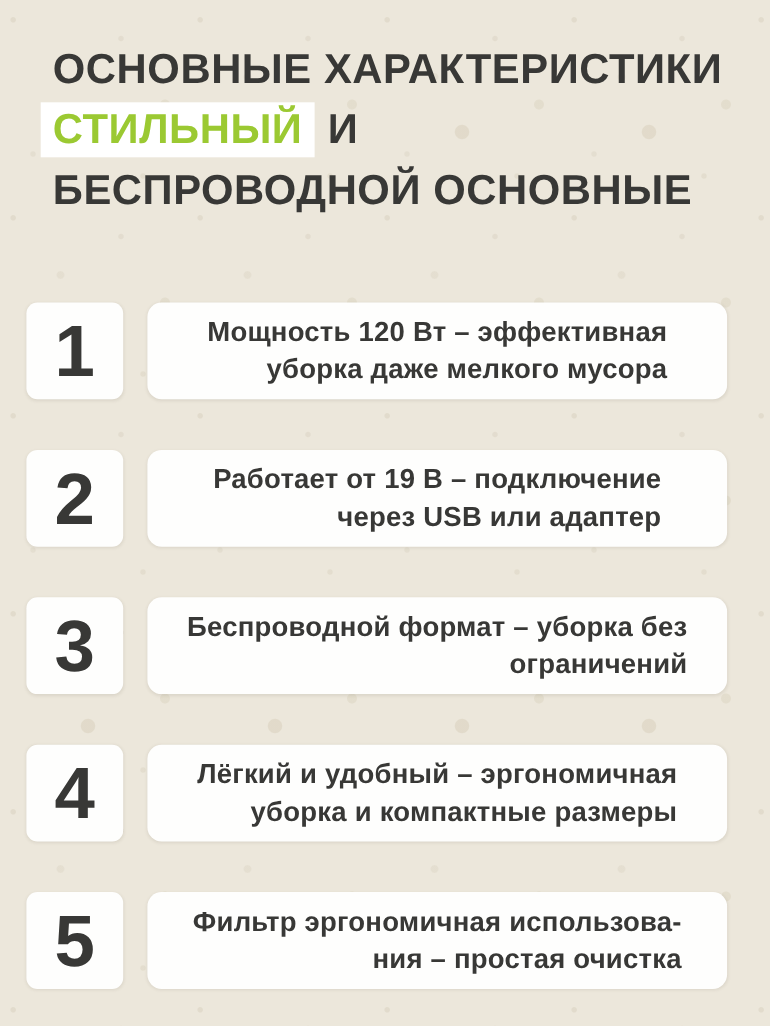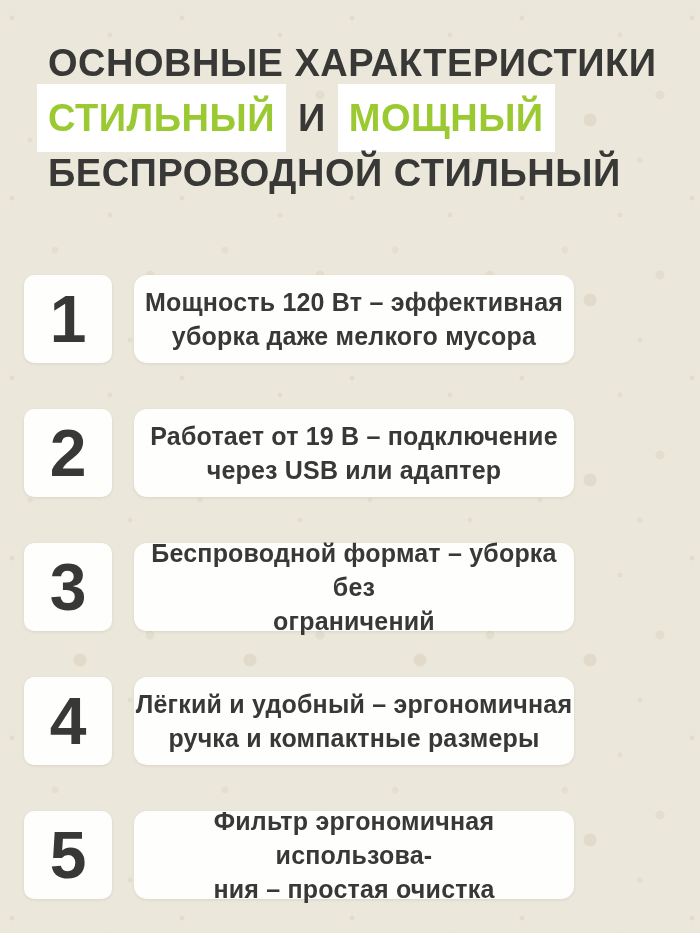--- a/index.html
+++ b/index.html
@@ -34,21 +34,21 @@
     font-size:38px;line-height:55px;
     letter-spacing:.5px;
     white-space:nowrap;
   }
   .t-line2{
     display:flex;align-items:center;
     height:50px;margin:2px 0 3px -11px;
   }
   .hl{
     display:inline-flex;align-items:center;
-    height:68px;padding:0 11px;
+    height:50px;padding:0 11px;
     background:#ffffff;
     color:#9bc932;
     font-size:38px;font-weight:bold;letter-spacing:.5px;
   }
   .connector{
     font-size:38px;font-weight:bold;color:#383836;
     padding:0 12px;letter-spacing:.5px;
   }
   
   .features{
@@ -64,47 +64,46 @@
     background:#fefefd;
     border-radius:10px;
     display:flex;align-items:center;justify-content:center;
     box-shadow:0 1px 3px rgba(70,60,40,.10);
   }
   .num-card span{
     font-size:66px;font-weight:bold;color:#383836;line-height:1;
   }
   .text-card{
     margin-left:22px;
-    width:440px;height:88px;
+    width:527px;height:88px;
     background:#fefefd;
     border-radius:13px;
     display:flex;align-items:center;justify-content:center;
     box-shadow:0 1px 3px rgba(70,60,40,.10);
-    text-align:center;
+    text-align:right;
   }
   .text-card span{
     font-size:25px;font-weight:bold;color:#383836;
     line-height:34px;
     white-space:pre-line;
     letter-spacing:.2px;
   }
 </style>
 </head>
 <body>
 
 <div class="poster">
 
   <div class="title">
     <div class="t-line">ОСНОВНЫЕ ХАРАКТЕРИСТИКИ</div>
     <div class="t-line2">
       <span class="hl">СТИЛЬНЫЙ</span>
       <span class="connector">И</span>
-      <span class="hl">МОЩНЫЙ</span>
     </div>
-    <div class="t-line">БЕСПРОВОДНОЙ СТИЛЬНЫЙ</div>
+    <div class="t-line">БЕСПРОВОДНОЙ ОСНОВНЫЕ</div>
   </div>
 
   <div class="features">
 
     <div class="feature-row">
       <div class="num-card">
         <span>1</span>
       </div>
       <div class="text-card">
         <span>Мощность 120 Вт – эффективная
@@ -131,21 +130,21 @@
 ограничений</span>
       </div>
     </div>
 
     <div class="feature-row">
       <div class="num-card">
         <span>4</span>
       </div>
       <div class="text-card">
         <span>Лёгкий и удобный – эргономичная
-ручка и компактные размеры</span>
+уборка и компактные размеры</span>
       </div>
     </div>
 
     <div class="feature-row">
       <div class="num-card">
         <span>5</span>
       </div>
       <div class="text-card">
         <span>Фильтр эргономичная использова-
 ния – простая очистка</span>

